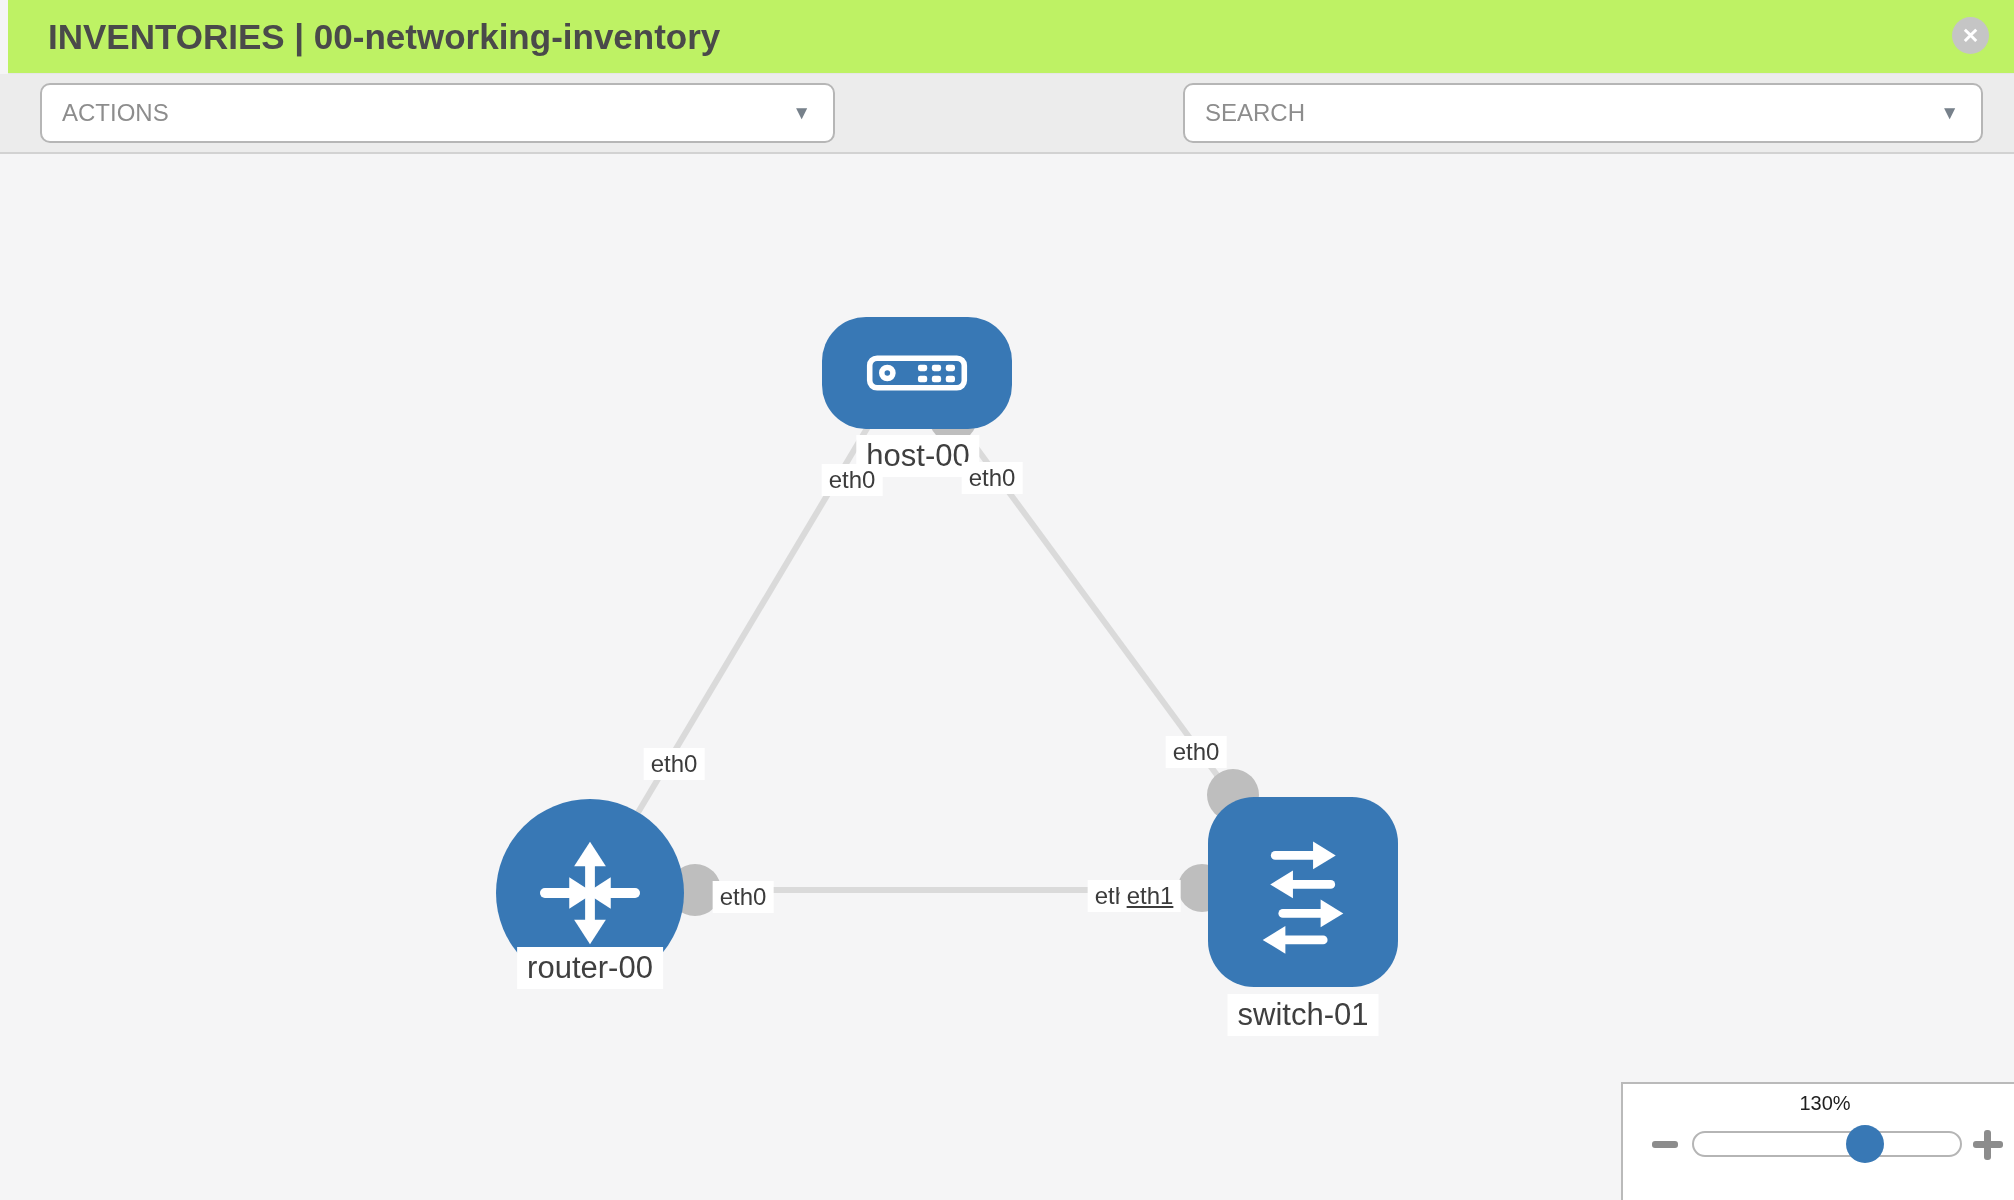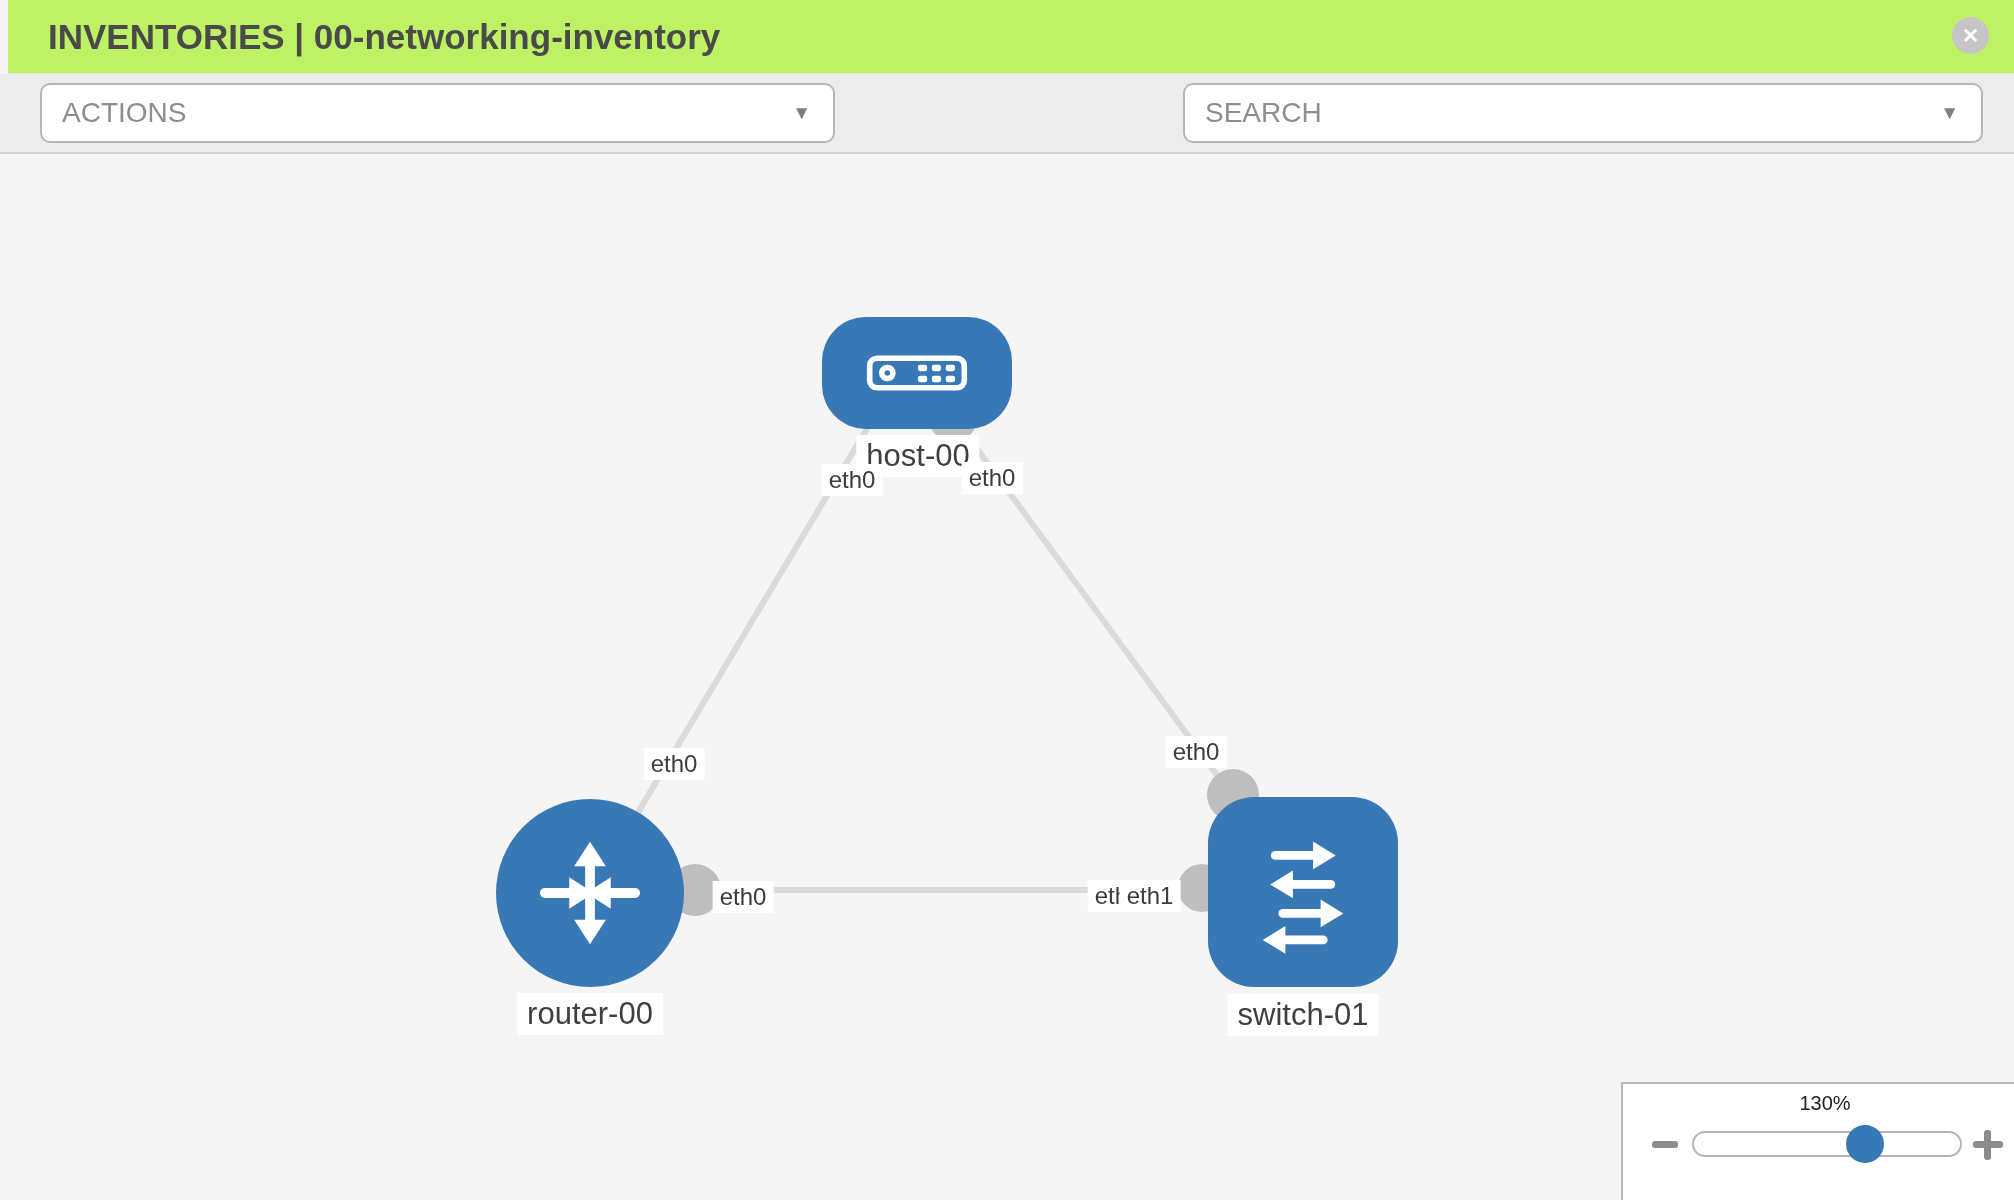--- a/index.html
+++ b/index.html
@@ -8,32 +8,32 @@
 
   
   .header{position:absolute;left:8px;top:0;width:2014px;height:73px;background:#bef264;border-bottom:1px solid #e6e6e6;z-index:10;}
   .page-title{position:absolute;left:40px;top:0;height:73px;line-height:73px;font-size:35px;font-weight:700;color:#4a4a4a;white-space:nowrap;}
   .close-btn{position:absolute;left:1944px;top:17px;width:37px;height:37px;border-radius:50%;background:#c5c5c5;text-align:center;cursor:pointer;}
   .close-btn span{display:block;line-height:37px;font-size:21px;font-weight:700;color:#ffffff;}
 
   
   .toolbar{position:absolute;left:0;top:74px;width:2014px;height:78px;background:#ececec;border-bottom:2px solid #d2d2d2;z-index:10;}
   .select-box{position:absolute;top:9px;height:60px;background:#ffffff;border:2px solid #b6b6b6;border-radius:10px;box-sizing:border-box;cursor:pointer;}
-  .select-box .sel-label{position:absolute;left:20px;top:0;line-height:56px;font-size:28px;color:#8d8d8d;}
+  .select-box .sel-label{position:absolute;left:20px;top:0;line-height:56px;font-size:24px;color:#8d8d8d;}
   .select-box .caret{position:absolute;right:22px;top:0;line-height:56px;font-size:19px;color:#77818b;}
   .tool-icon{position:absolute;top:96px;width:38px;height:38px;cursor:pointer;}
 
   
   .links-layer{position:absolute;left:0;top:0;z-index:1;pointer-events:none;}
   .port{position:absolute;border-radius:50%;background:#bebebe;z-index:2;}
   .node{position:absolute;background:#3878b5;z-index:3;display:flex;align-items:center;justify-content:center;cursor:pointer;}
   .nlabel{position:absolute;transform:translate(-50%,-50%);background:#ffffff;color:#3f3f3f;font-size:31px;padding:3px 10px;white-space:nowrap;z-index:4;}
   .ilabel{position:absolute;transform:translate(-50%,-50%);background:#ffffff;color:#3c3c3c;font-size:24px;padding:2px 7px;white-space:nowrap;z-index:5;margin-top:12px;}
   .ilabel.behind{z-index:4;}
-  .ilabel.front{z-index:5;}
+  .ilabel.front{z-index:5;text-decoration:underline;}
 
   
   .zoom-panel{position:absolute;left:1621px;top:1082px;width:420px;height:140px;background:#ffffff;border:2px solid #bababa;box-sizing:border-box;z-index:20;}
   .zoom-value{position:absolute;left:202px;top:8px;transform:translateX(-50%);font-size:20px;color:#1e1e1e;}
   .zbtn{position:absolute;width:44px;height:44px;cursor:pointer;}
   .minus-bar{position:absolute;left:10px;top:19px;width:26px;height:7px;border-radius:3px;background:#8c8c8c;}
   .plus-bar-h{position:absolute;left:8px;top:19px;width:30px;height:7px;border-radius:3px;background:#8c8c8c;}
   .plus-bar-v{position:absolute;left:19px;top:8px;width:7px;height:30px;border-radius:3px;background:#8c8c8c;}
   .slider-track{position:absolute;left:69px;top:47px;width:270px;height:26px;border:2px solid #b5b5b5;border-radius:14px;background:#ffffff;box-sizing:border-box;cursor:pointer;}
   .slider-thumb{position:absolute;left:223px;top:41px;width:38px;height:38px;border-radius:50%;background:#3878b5;cursor:pointer;z-index:2;}
@@ -92,21 +92,21 @@
         <polygon points="42,33 42,55 24,44" stroke="none"></polygon>
         <line x1="34" y1="67" x2="64" y2="67"></line>
         <polygon points="64,56 64,78 82,67" stroke="none"></polygon>
         <line x1="66" y1="88" x2="36" y2="88"></line>
         <polygon points="36,77 36,99 18,88" stroke="none"></polygon>
       </g>
     </svg>
   </div>
 
   <div class="nlabel" style="left:918px;top:456px;">host-00</div>
-  <div class="nlabel" style="left:590px;top:1014px;">router-00</div>
+  <div class="nlabel" style="left:590px;top:968px;">router-00</div>
   <div class="nlabel" style="left:1303px;top:1015px;">switch-01</div>
 
   <div class="ilabel" style="left:852px;top:468px;">eth0</div>
   <div class="ilabel" style="left:992px;top:466px;">eth0</div>
   <div class="ilabel" style="left:674px;top:752px;">eth0</div>
   <div class="ilabel" style="left:1196px;top:740px;">eth0</div>
   <div class="ilabel" style="left:743px;top:885px;">eth0</div>
   <div class="ilabel behind" style="left:1118px;top:884px;">eth0</div>
   <div class="ilabel front" style="left:1150px;top:884px;">eth1</div>
 

